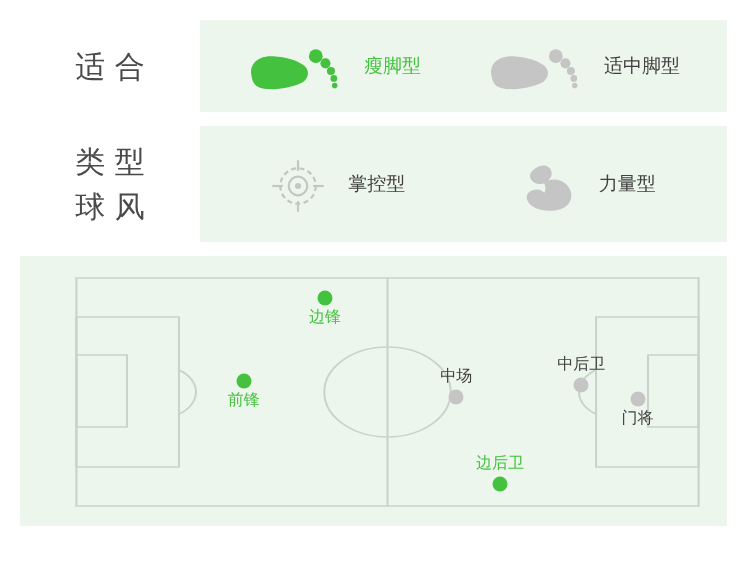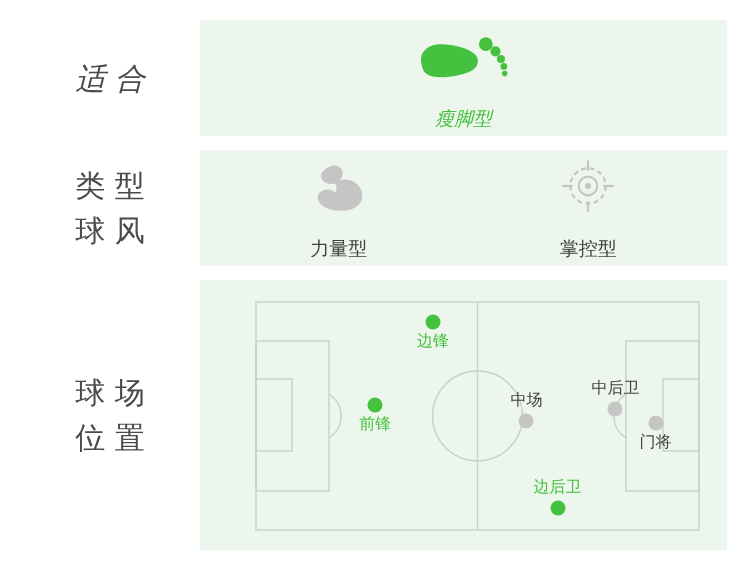--- a/index.html
+++ b/index.html
@@ -9,30 +9,30 @@
     --cell:#ffffff;
     --pitch-line:#c9d4c9;
     --text-dark:#4a4a4a;
     --caption:#3f3f3f;
   }
   *{box-sizing:border-box;margin:0;padding:0;}
   html,body{width:750px;height:563px;background:#fff;overflow:hidden;
     font-family:"Liberation Sans","DejaVu Sans",sans-serif;}
   .page{padding:20px 23px 0 20px;}
   .row{display:flex;background:var(--panel);margin-bottom:14px;}
-  .row-foot{height:116px;font-style:italic;}
+  .row-foot{height:92px;}
   .row-style{height:116px;}
   .row-pitch{height:270px;}
   .row-label{width:180px;flex:0 0 180px;background:var(--cell);
     display:flex;flex-direction:column;justify-content:center;align-items:center;
     font-size:30px;color:var(--text-dark);line-height:1.5;
     letter-spacing:0.32em;}
   .row-label div{padding-left:0.32em;}
   .row-content{flex:1;display:flex;align-items:center;justify-content:space-around;padding:0 14px;}
-  .option{display:flex;flex-direction:column;align-items:center;gap:23px;min-width:110px;}
+  .option{display:flex;flex-direction:row;align-items:center;gap:23px;min-width:110px;}
   .option .icon{height:58px;display:flex;align-items:flex-end;justify-content:center;color:var(--inactive);}
   .option .caption{font-size:19px;color:var(--caption);}
   .option.active .icon,.option.active .caption{color:var(--accent);}
 
   
   .pitch-wrap{padding:21px 27px 19px 55px;align-items:stretch;}
   .pitch{position:relative;flex:1;height:100%;color:var(--pitch-line);}
   .pitch > svg{position:absolute;inset:0;width:100%;height:100%;}
   .marker{position:absolute;width:0;height:0;}
   .marker .dot{position:absolute;left:0;top:0;transform:translate(-50%,-50%);
@@ -62,65 +62,74 @@
             <circle cx="82" cy="12" r="8.2"></circle>
               <circle cx="93.5" cy="20.5" r="6"></circle>
             <circle cx="100" cy="29.5" r="4.8"></circle>
               <circle cx="103.5" cy="38.5" r="4"></circle>
             <circle cx="104.5" cy="47" r="3.3"></circle>
           </svg>
         </span>
         <span class="caption">瘦脚型</span>
       </div>
 
+      <div class="option">
+        <span class="icon">
+          <svg viewBox="0 0 112 58" width="94" height="49" fill="currentColor">
+            <path d="M5,33 C3,20 15,11 31,12 C47,13 60,17 68,23 C75,28.5 74,39 65,43.5 C50,51 21,54.5 11.5,47.5 C6.5,43.8 5.6,38 5,33 Z"></path>
+            <circle cx="82" cy="12" r="8.2"></circle>
+              <circle cx="93.5" cy="20.5" r="6"></circle>
+            <circle cx="100" cy="29.5" r="4.8"></circle>
+              <circle cx="103.5" cy="38.5" r="4"></circle>
+            <circle cx="104.5" cy="47" r="3.3"></circle>
+          </svg>
+        </span>
+        <span class="caption">适中脚型</span>
+      </div>
 
 
     </div>
   </section>
 
   <section class="row row-style">
     <div class="row-label">
       <div>类型</div>
       <div>球风</div>
     </div>
     <div class="row-content">
 
-
-      <div class="option">
-        <span class="icon">
-          <svg viewBox="0 0 72 62" width="56" height="48" fill="currentColor">
-            <path d="M24,2 C30,-1 38,1 40,7 C42,12 40,17 36,20 C45,17 57,20 63,29 C70,40 65,53 52,57 C38,61 20,59 12,50 C6,43 8,36 15,33 C21,30.5 28,32 31,36 C33,33 33.5,28 31,24 C24,26 15,23 13,16 C11.5,10 18,5 24,2 Z"></path>
-          </svg>
-        </span>
-        <span class="caption">力量型</span>
-      </div>
 
       <div class="option">
         <span class="icon">
           <svg viewBox="0 0 64 64" width="54" height="54" fill="none" stroke="currentColor" stroke-width="2.6">
             <circle cx="32" cy="32" r="21" stroke-dasharray="6 4"></circle>
             <circle cx="32" cy="32" r="11"></circle>
             <circle cx="32" cy="32" r="3.6" fill="currentColor" stroke="none"></circle>
             <line x1="32" y1="1.5" x2="32" y2="14"></line>
             <line x1="32" y1="50" x2="32" y2="62.5"></line>
             <line x1="1.5" y1="32" x2="14" y2="32"></line>
             <line x1="50" y1="32" x2="62.5" y2="32"></line>
           </svg>
         </span>
         <span class="caption">掌控型</span>
       </div>
 
+      <div class="option">
+        <span class="icon">
+          <svg viewBox="0 0 72 62" width="56" height="48" fill="currentColor">
+            <path d="M24,2 C30,-1 38,1 40,7 C42,12 40,17 36,20 C45,17 57,20 63,29 C70,40 65,53 52,57 C38,61 20,59 12,50 C6,43 8,36 15,33 C21,30.5 28,32 31,36 C33,33 33.5,28 31,24 C24,26 15,23 13,16 C11.5,10 18,5 24,2 Z"></path>
+          </svg>
+        </span>
+        <span class="caption">力量型</span>
+      </div>
+
     </div>
   </section>
 
   <section class="row row-pitch">
-    <div class="row-label">
-      <div>球场</div>
-      <div>位置</div>
-    </div>
     <div class="row-content pitch-wrap">
       <div class="pitch">
         <svg viewBox="0 0 445 230" preserveAspectRatio="none">
           <g fill="none" stroke="currentColor" stroke-width="1.5">
             <rect x="1" y="1" width="443" height="228"></rect>
             <line x1="222.5" y1="1" x2="222.5" y2="229"></line>
             <circle cx="222.5" cy="115" r="45"></circle>
             <rect x="1" y="40" width="73" height="150"></rect>
             <rect x="1" y="78" width="36" height="72"></rect>
             <path d="M74,93 A26,26 0 0 1 74,137"></path>

